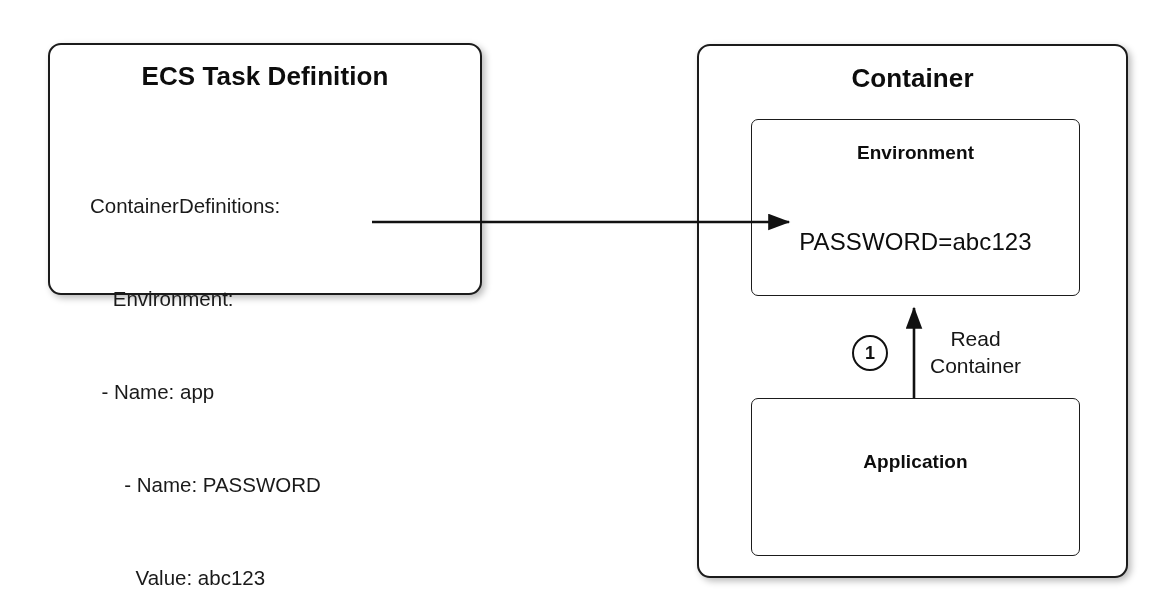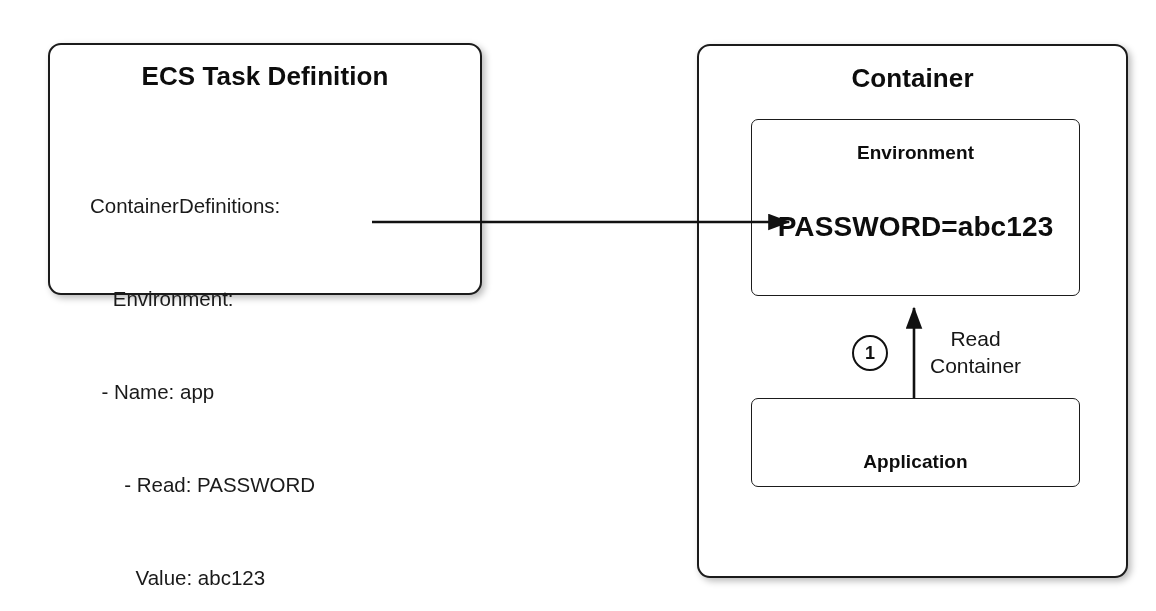--- a/index.html
+++ b/index.html
@@ -112,34 +112,34 @@
 <div id="stage">
 
   <div class="box outer" style="left:48px; top:43px; width:434px; height:252px;">
     <div class="title title-lg" style="top:16px;">ECS Task Definition</div>
   </div>
 
   <div class="yaml" style="left:90px; top:128px;">
     <span class="yaml-line">ContainerDefinitions:</span>
     <span class="yaml-line">    Environment:</span>
     <span class="yaml-line">  - Name: app</span>
-    <span class="yaml-line">      - Read: PASSWORD</span>
+    <span class="yaml-line">      - Name: PASSWORD</span>
     <span class="yaml-line">        Value: abc123</span>
   </div>
 
   <div class="box outer" style="left:697px; top:44px; width:431px; height:534px;">
     <div class="title title-lg" style="top:17px;">Container</div>
   </div>
 
   <div class="box inner" style="left:751px; top:119px; width:329px; height:177px;">
     <div class="title title-md" style="top:22px;">Environment</div>
-    <div class="title" style="top:91px; font-size:28px; font-weight:bold;">PASSWORD=abc123</div>
+    <div class="title" style="top:108px; font-size:24px; font-weight:normal;">PASSWORD=abc123</div>
   </div>
 
-  <div class="box inner" style="left:751px; top:398px; width:329px; height:89px;">
+  <div class="box inner" style="left:751px; top:398px; width:329px; height:158px;">
     <div class="title title-md" style="top:52px;">Application</div>
   </div>
 
   <svg id="connectors" viewBox="0 0 1156 611" xmlns="http://www.w3.org/2000/svg">
     <defs>
       <marker id="arrowhead-r" markerWidth="9" markerHeight="9" refX="8" refY="3.2" orient="auto" markerUnits="strokeWidth">
         <path d="M0,0 L8.5,3.2 L0,6.4 z" fill="#111111"></path>
       </marker>
       <marker id="arrowhead-u" markerWidth="9" markerHeight="9" refX="8" refY="3.2" orient="auto" markerUnits="strokeWidth">
         <path d="M0,0 L8.5,3.2 L0,6.4 z" fill="#111111"></path>

